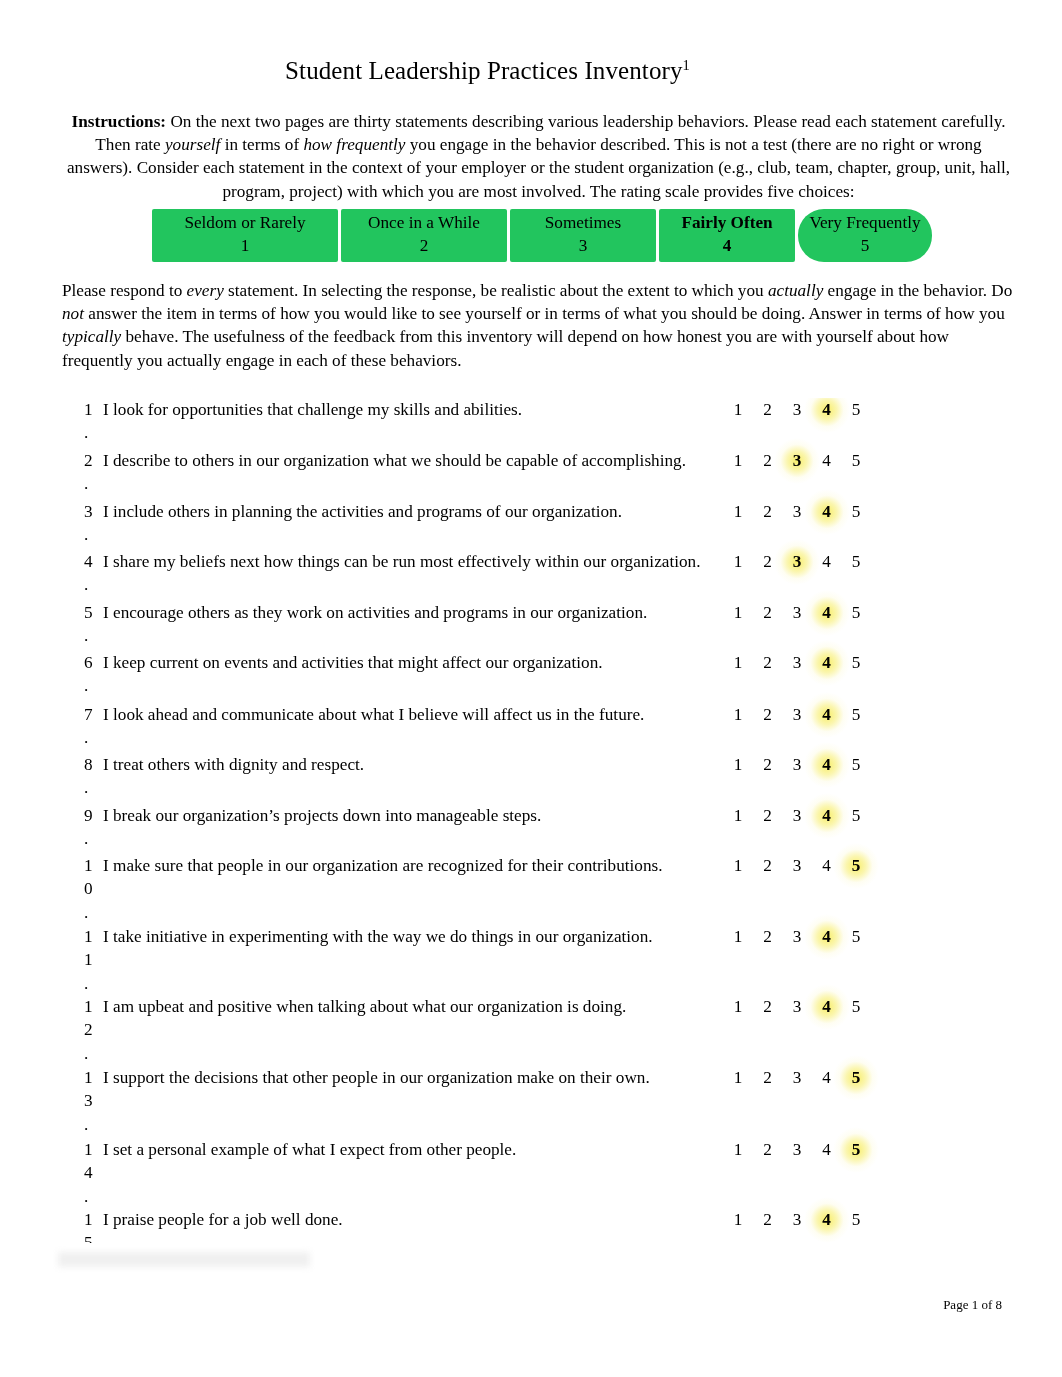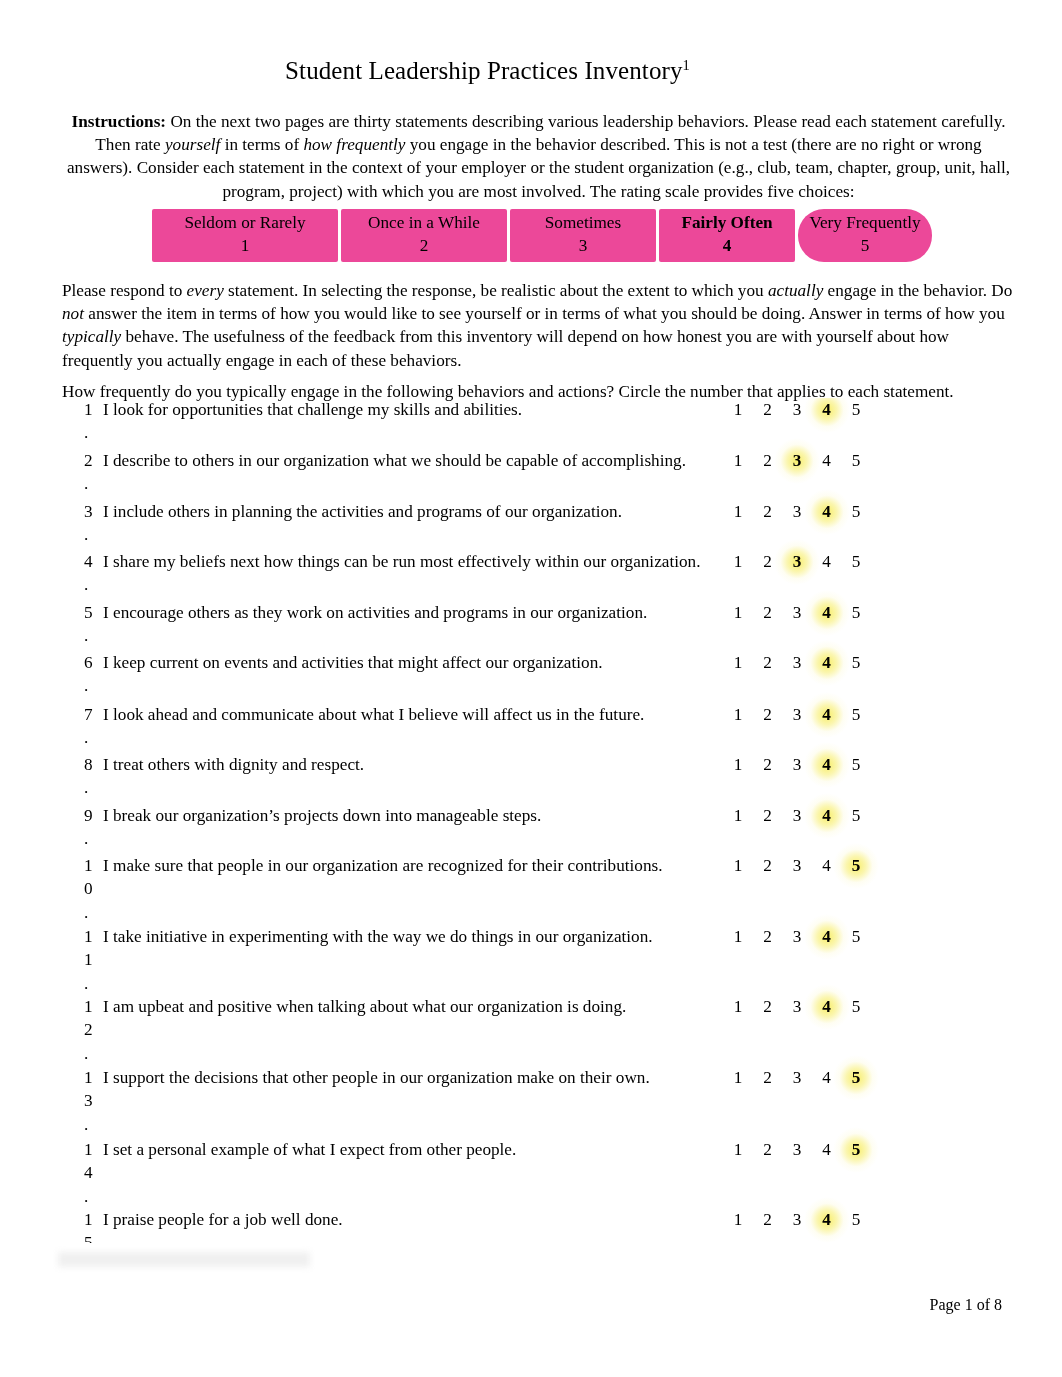--- a/index.html
+++ b/index.html
@@ -64,21 +64,21 @@
     width: 780px;
     display: flex;
     gap: 3px;
   }
   .scale-cell {
     position: relative;
     text-align: center;
     font-size: 17.2px;
     line-height: 22.5px;
     padding: 3px 0 5px 0;
-    background: #ec4899;
+    background: #22c55e;
     border-radius: 2px;
     filter: blur(0.35px);
   }
   .scale-cell:nth-child(1) { flex: 0 0 186px; }
   .scale-cell:nth-child(2) { flex: 0 0 166px; }
   .scale-cell:nth-child(3) { flex: 0 0 146px; }
   .scale-cell:nth-child(4) { flex: 0 0 136px; font-weight: bold; }
   .scale-cell:nth-child(5) { flex: 1 1 auto; border-radius: 26px; }
   .scale-label { display: block; }
   .scale-value { display: block; }
@@ -173,21 +173,21 @@
   }
   .footnote sup {
     font-size: 0.68em;
     vertical-align: super;
     line-height: 0;
   }
   .page-number {
     position: absolute;
     right: 60px;
     top: 1294px;
-    font-size: 16px;
+    font-size: 13px;
     line-height: 22px;
     text-align: center;
   }
 </style>
 </head>
 <body>
 
 <div class="page">
 
   <div class="doc-title">
@@ -214,21 +214,20 @@
       <span class="scale-value">4</span>
     </div>
     <div class="scale-cell">
       <span class="scale-label">Very Frequently</span>
       <span class="scale-value">5</span>
     </div>
   </div>
 
   <div class="para" id="respond"><span>Please respond to </span><i>every</i><span> statement. In selecting the response, be realistic about the extent to which you </span><i>actually</i><span> engage in the behavior. Do </span><i>not</i><span> answer the item in terms of how you would like to see yourself or in terms of what you should be doing.  Answer in terms of how you </span><i>typically</i><span> behave. The usefulness of the feedback from this inventory will depend on how honest you are with yourself about how frequently you actually engage in each of these behaviors.</span></div>
 
-  <div class="para" id="prompt">How frequently do you typically engage in the following behaviors and actions?  Circle the number that applies to each statement.</div>
 
   <div class="items" id="items-container">
       <div class="item" style="top: 0px;">
         <div class="item-num">1
 .</div>
         <div class="item-text">I look for opportunities that challenge my skills and abilities.</div>
         <div class="ratings">
           <span class="rt">1</span>
           <span class="rt">2</span>
           <span class="rt">3</span>

